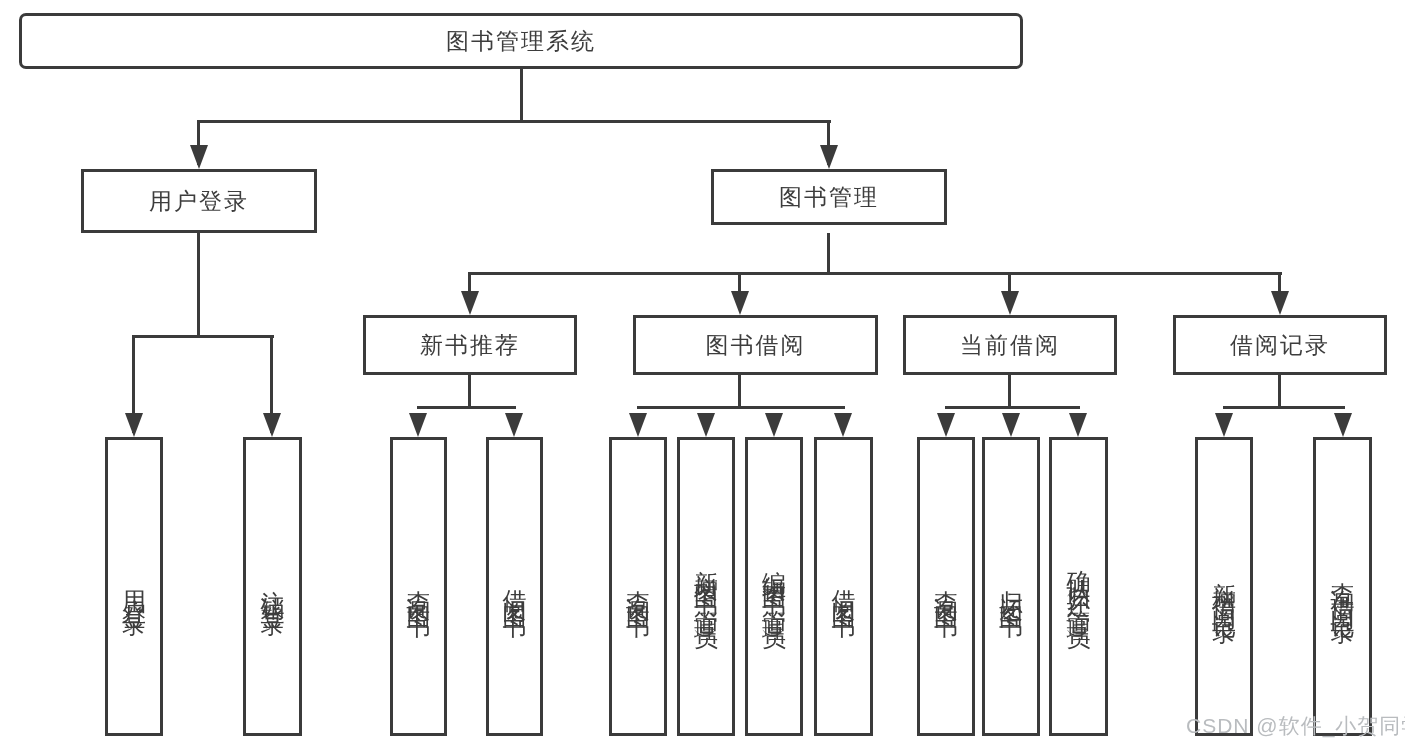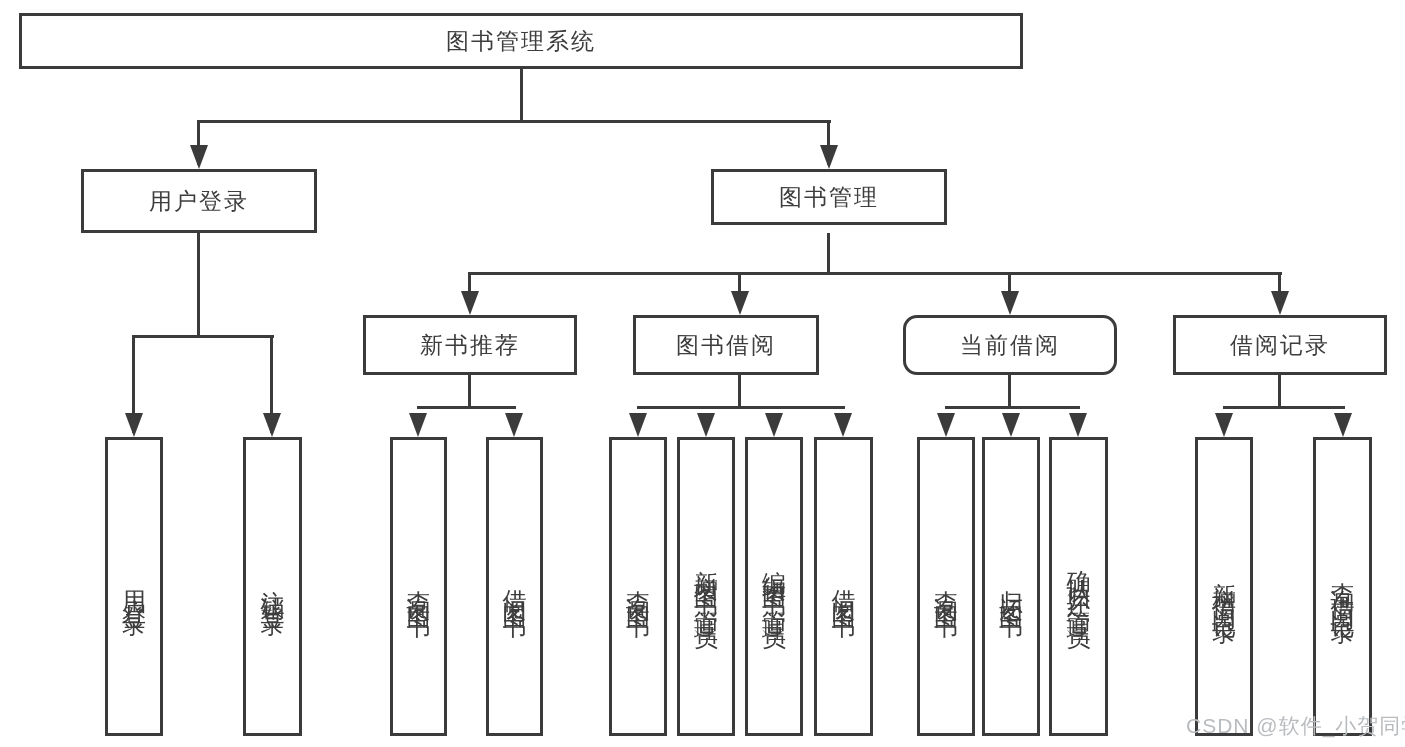--- a/index.html
+++ b/index.html
@@ -55,28 +55,28 @@
     letter-spacing:1px;
     z-index:10;
     white-space:nowrap;
   }
 </style>
 </head>
 <body>
 
 <div class="canvas">
 
-  <div class="node" style="left:19px;top:13px;width:1004px;height:56px;">图书管理系统</div>
+  <div class="node" style="left:19px;top:13px;width:1004px;height:56px;border-radius:7px;">图书管理系统</div>
 
   <div class="node" style="left:81px;top:169px;width:236px;height:64px;">用户登录</div>
   <div class="node" style="left:711px;top:169px;width:236px;height:56px;">图书管理</div>
 
   <div class="node" style="left:363px;top:315px;width:214px;height:60px;font-family:Liberation Serif, serif;">新书推荐</div>
-  <div class="node" style="left:633px;top:315px;width:186px;height:60px;">图书借阅</div>
-  <div class="node" style="left:903px;top:315px;width:214px;height:60px;border-radius:14px;">当前借阅</div>
+  <div class="node" style="left:633px;top:315px;width:245px;height:60px;">图书借阅</div>
+  <div class="node" style="left:903px;top:315px;width:214px;height:60px;">当前借阅</div>
   <div class="node" style="left:1173px;top:315px;width:214px;height:60px;">借阅记录</div>
 
   <div class="node leaf" style="left:105px;top:437px;width:58px;height:299px;">用户登录</div>
   <div class="node leaf" style="left:243px;top:437px;width:59px;height:299px;">注销登录</div>
 
   <div class="node leaf" style="left:390px;top:437px;width:57px;height:299px;">查询图书</div>
   <div class="node leaf" style="left:486px;top:437px;width:57px;height:299px;">借阅图书</div>
 
   <div class="node leaf" style="left:609px;top:437px;width:58px;height:299px;">查询图书</div>
   <div class="node leaf" style="left:677px;top:437px;width:58px;height:299px;">新增图书（管理员）</div>

